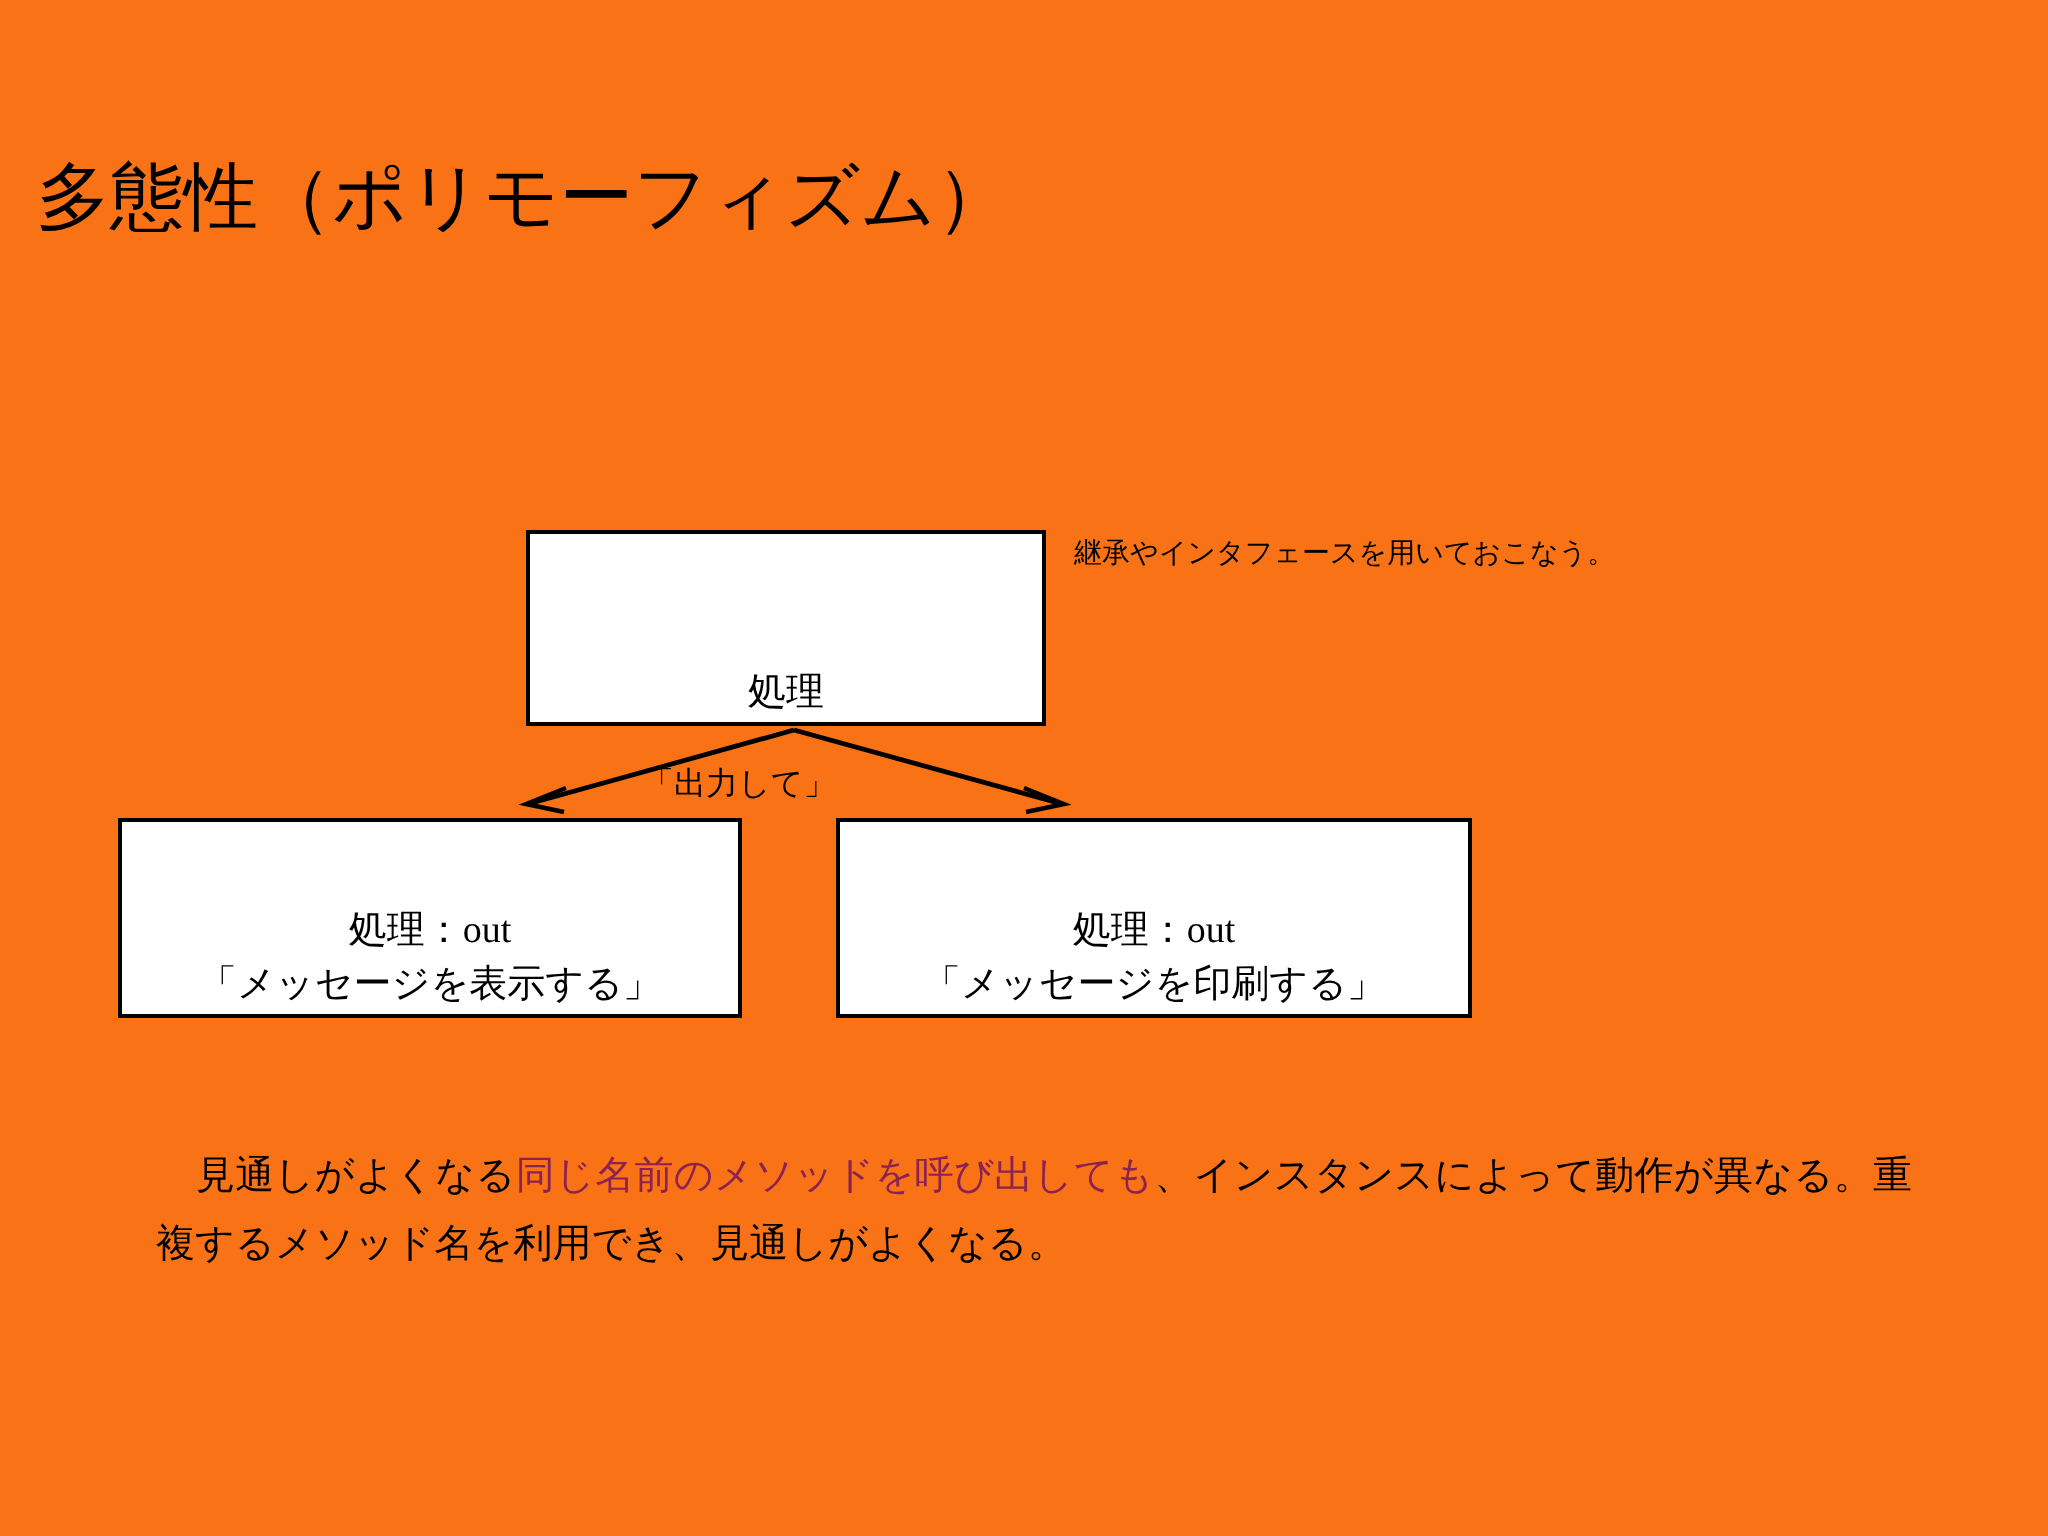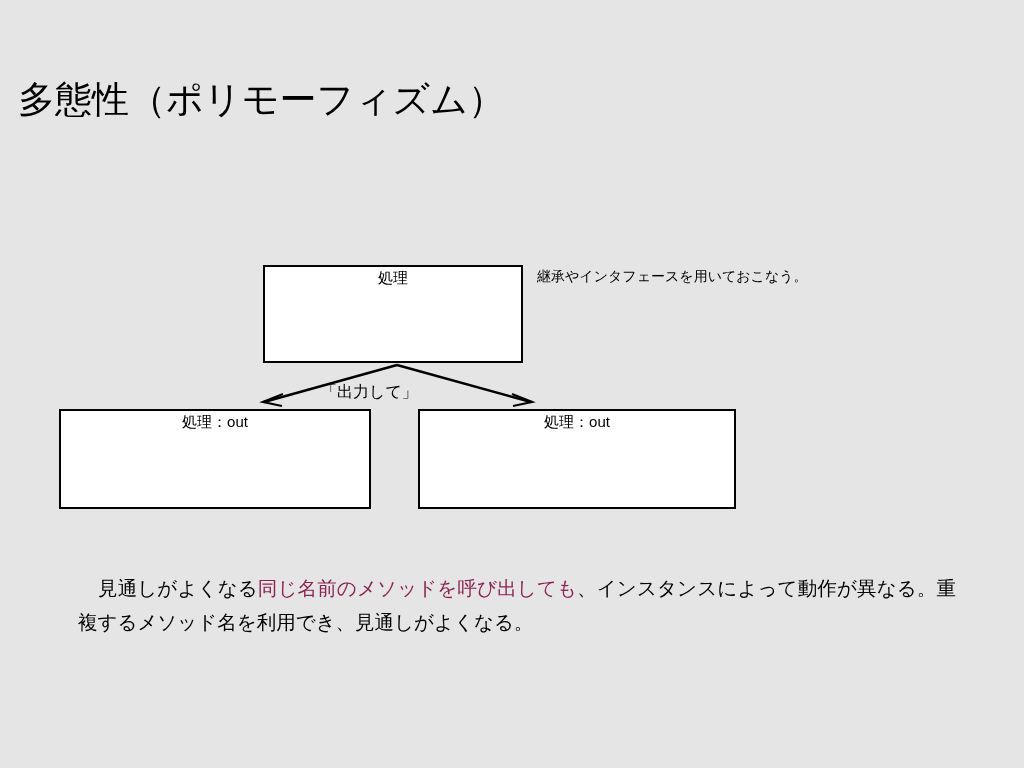--- a/index.html
+++ b/index.html
@@ -4,23 +4,23 @@
 <style>
   html, body {
     margin: 0;
     padding: 0;
     background: #ffffff;
   }
   #slide {
     position: relative;
     width: 1024px;
     height: 768px;
-    background: #e5e5e5;
+    background: #f97316;
     overflow: hidden;
-    font-family: Liberation Sans, sans-serif;
+    font-family: Liberation Serif, serif;
     color: #000000;
   }
   #slide-title {
     position: absolute;
     left: 18px;
     top: 80px;
     font-size: 37px;
     line-height: 1.1;
     letter-spacing: 0px;
     white-space: nowrap;
@@ -28,22 +28,22 @@
     font-weight: 400;
   }
   .node-box {
     position: absolute;
     box-sizing: border-box;
     border: 2px solid #000000;
     background: #ffffff;
     display: flex;
     flex-direction: column;
     align-items: center;
-    justify-content: flex-start;
-    font-size: 15px;
+    justify-content: flex-end;
+    font-size: 19px;
     line-height: 1.45;
     color: #000000;
     text-align: center;
     z-index: 2;
   }
   #box-top {
     left: 263px;
     top: 265px;
     width: 260px;
     height: 98px;
@@ -119,21 +119,23 @@
   <div class="node-box" id="box-top">
     <span class="node-line">処理</span>
   </div>
 
   <div id="note-inherit">継承やインタフェースを用いておこなう。</div>
 
   <div id="edge-label">「出力して」</div>
 
   <div class="node-box" id="box-left">
     <span class="node-line">処理：out</span>
+    <span class="node-line">「メッセージを表示する」</span>
   </div>
 
   <div class="node-box" id="box-right">
     <span class="node-line">処理：out</span>
+    <span class="node-line">「メッセージを印刷する」</span>
   </div>
 
   <div id="body-text"><span>見通しがよくなる</span><span class="hl">同じ名前のメソッドを呼び出しても</span><span>、インスタンスによって動作が異なる。重複するメソッド名を利用でき、見通しがよくなる。</span></div>
 
 </div>
 
 </body></html>

